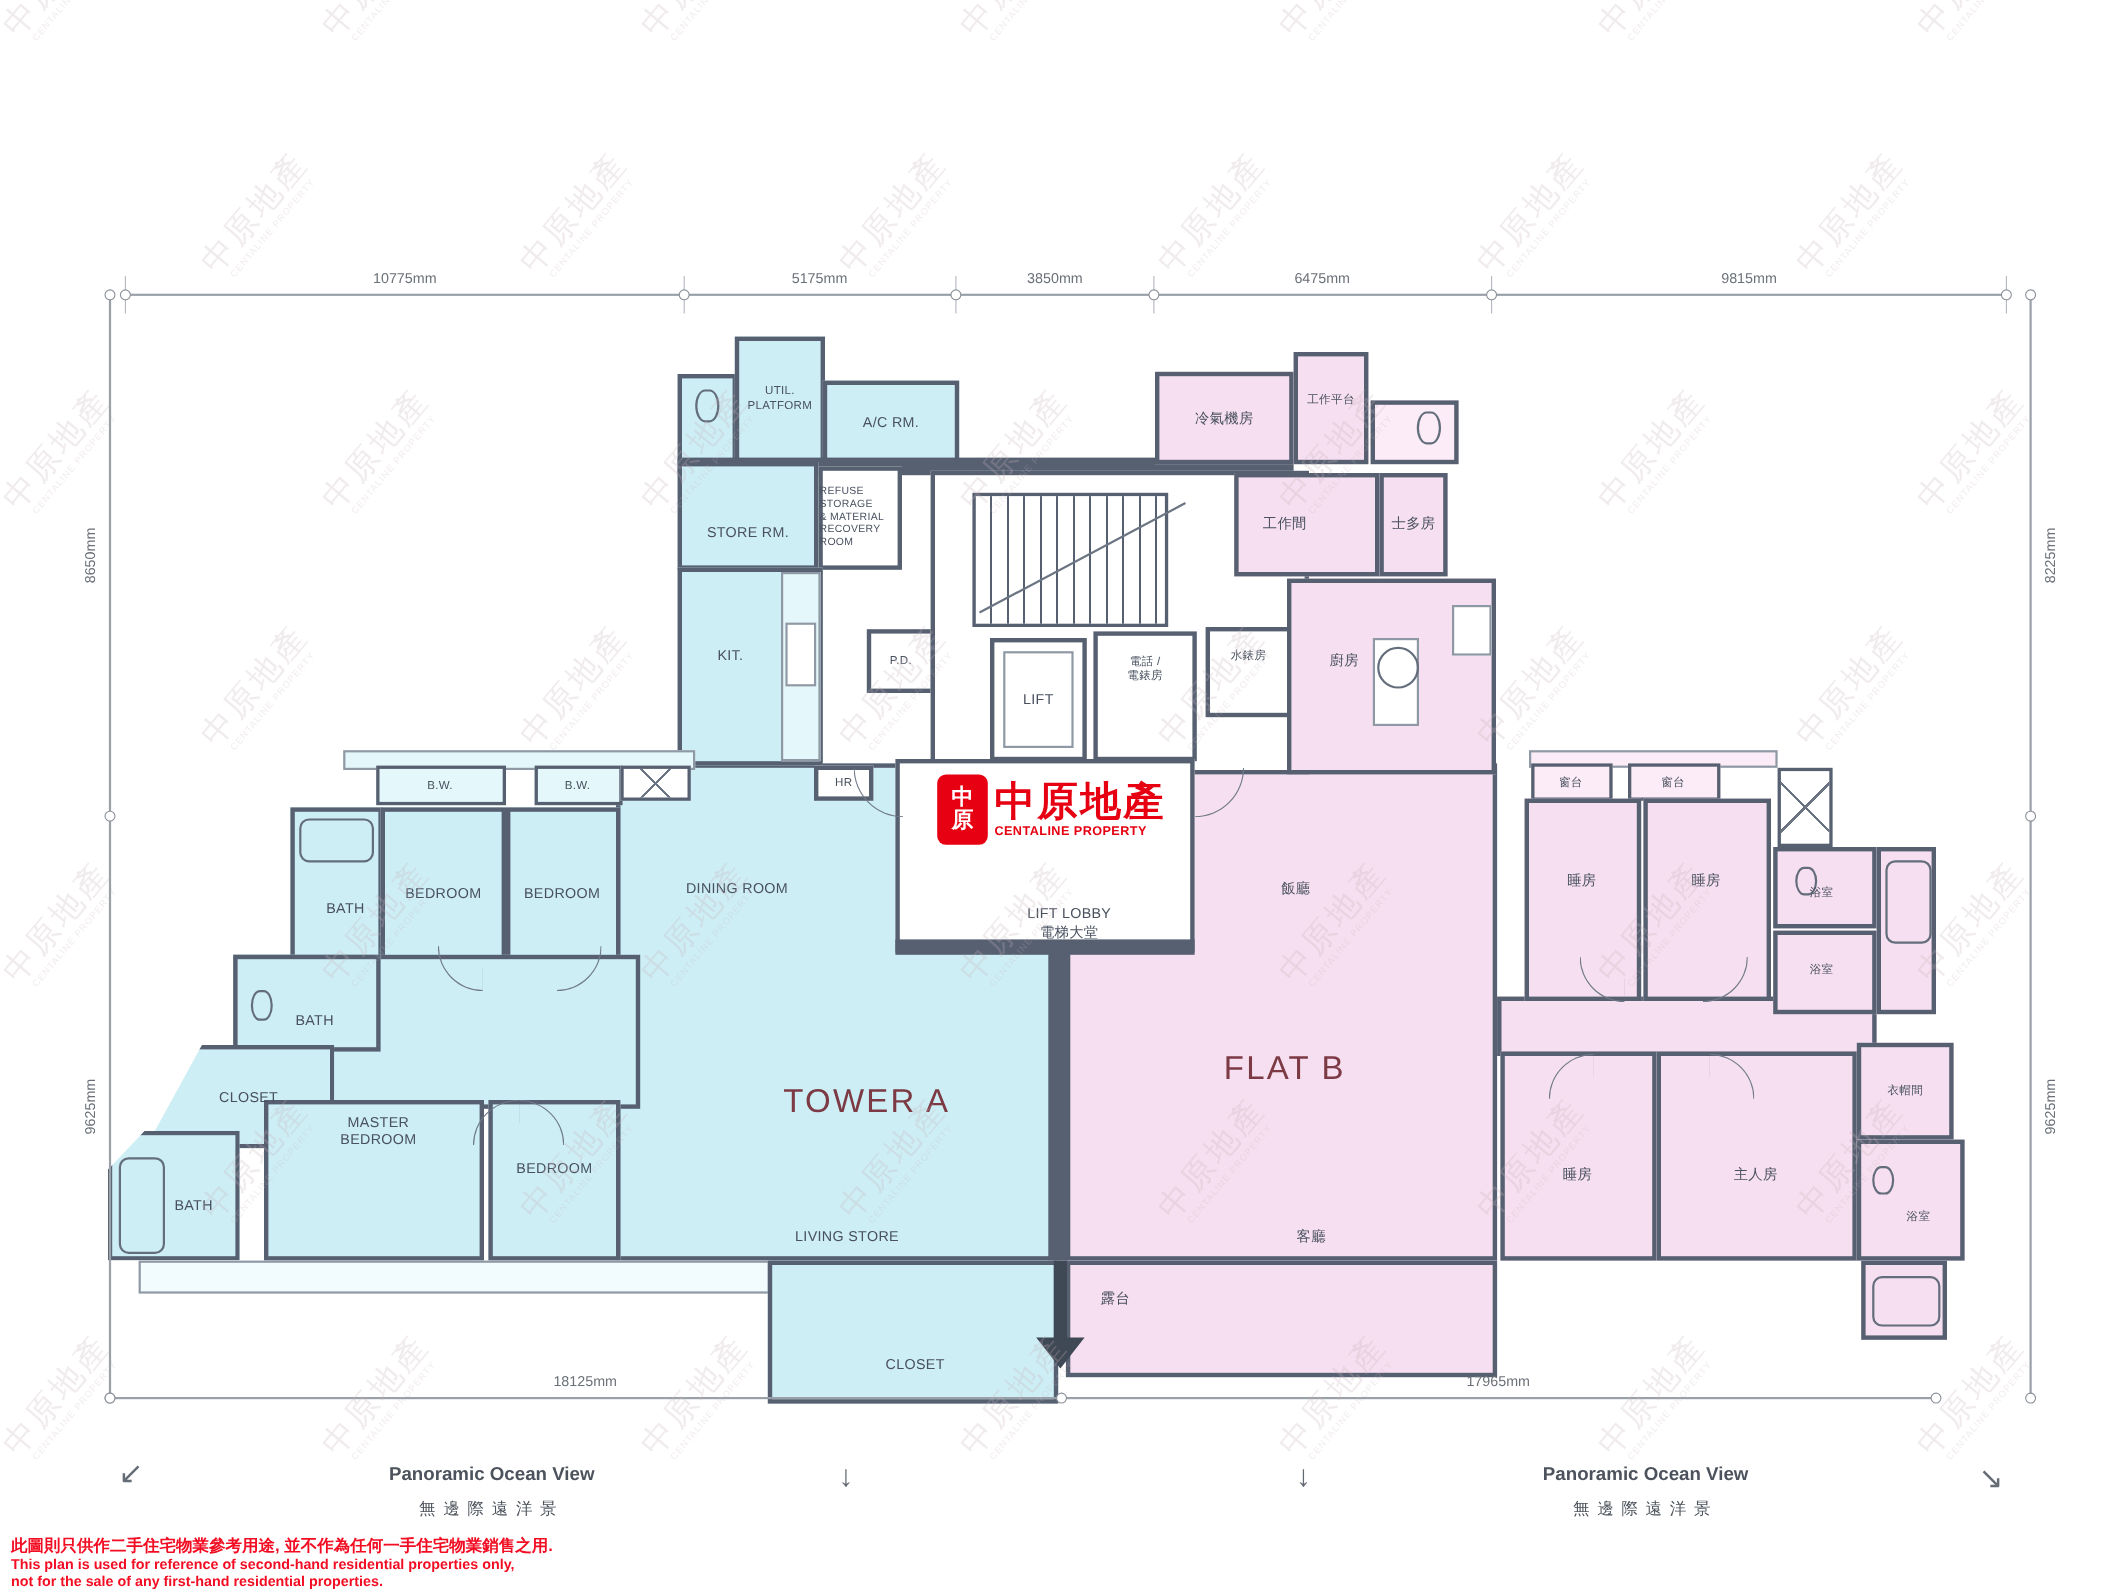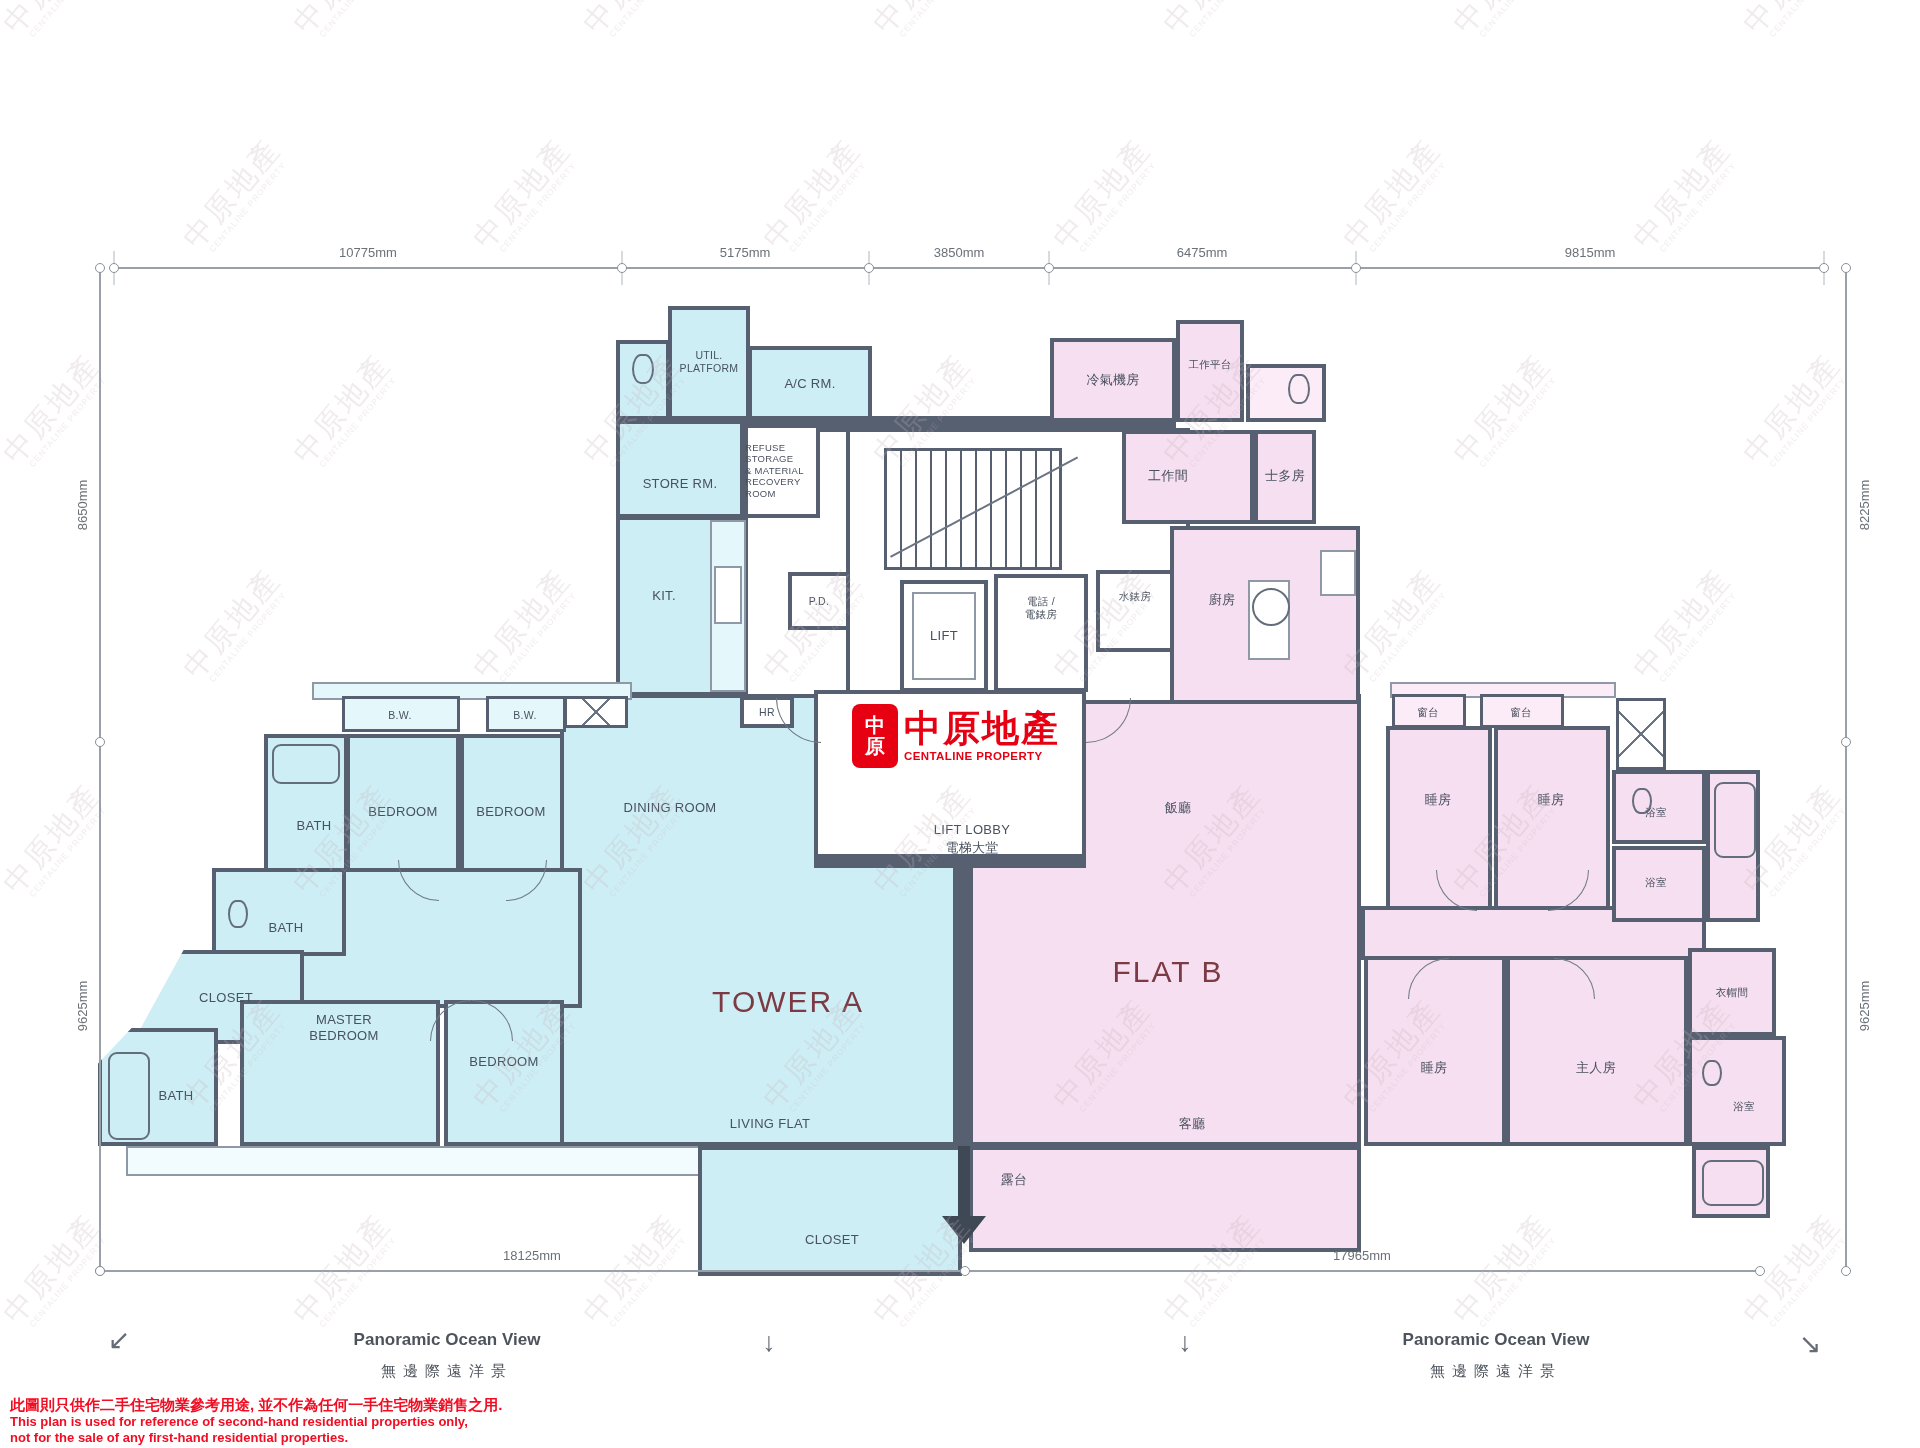--- a/index.html
+++ b/index.html
@@ -234,21 +234,21 @@
   <div class="lbl sm" style="left:525px;top:715px;">B.W.</div>
   <div class="lbl" style="left:314px;top:826px;">BATH</div>
   <div class="lbl" style="left:403px;top:812px;">BEDROOM</div>
   <div class="lbl" style="left:511px;top:812px;">BEDROOM</div>
   <div class="lbl" style="left:670px;top:808px;">DINING ROOM</div>
   <div class="lbl" style="left:972px;top:830px;">LIFT LOBBY</div>
   <div class="lbl" style="left:972px;top:848px;">電梯大堂</div>
   <div class="lbl" style="left:1178px;top:808px;">飯廳</div>
   <div class="lbl flatlbl" style="left:788px;top:1002px;">TOWER A</div>
   <div class="lbl flatlbl" style="left:1168px;top:972px;">FLAT B</div>
-  <div class="lbl" style="left:770px;top:1124px;">LIVING FLAT</div>
+  <div class="lbl" style="left:770px;top:1124px;">LIVING STORE</div>
   <div class="lbl" style="left:1192px;top:1124px;">客廳</div>
   <div class="lbl" style="left:286px;top:928px;">BATH</div>
   <div class="lbl" style="left:226px;top:998px;">CLOSET</div>
   <div class="lbl" style="left:176px;top:1096px;">BATH</div>
   <div class="lbl" style="left:344px;top:1028px;text-align:center;">MASTER
 BEDROOM</div>
   <div class="lbl" style="left:504px;top:1062px;">BEDROOM</div>
   <div class="lbl sm" style="left:1428px;top:712px;">窗台</div>
   <div class="lbl sm" style="left:1521px;top:712px;">窗台</div>
   <div class="lbl" style="left:1438px;top:800px;">睡房</div>

